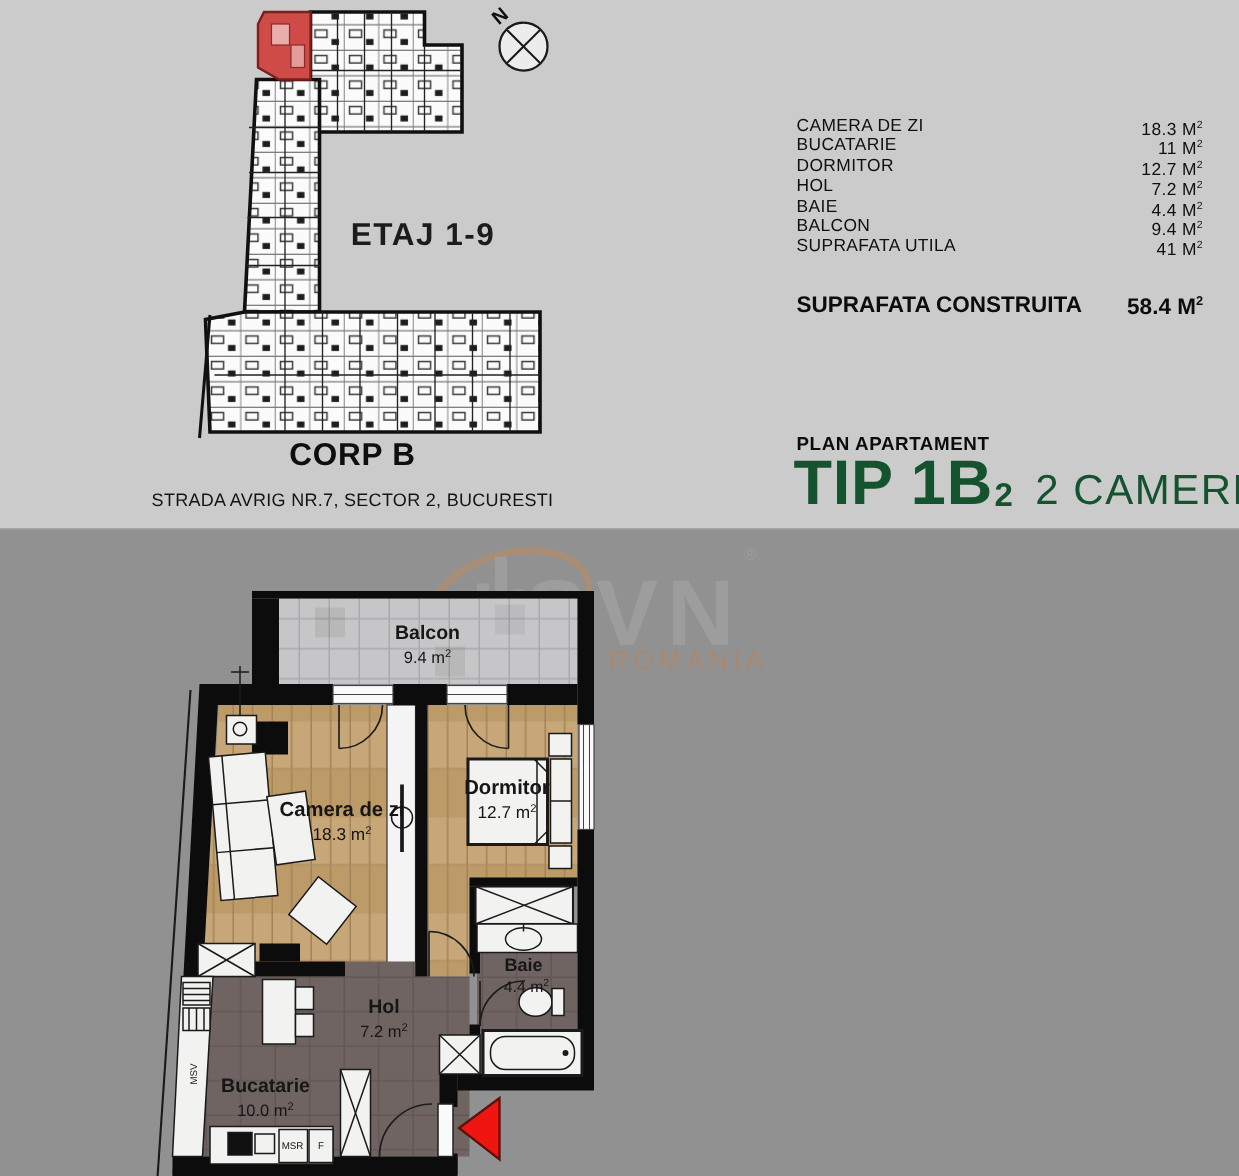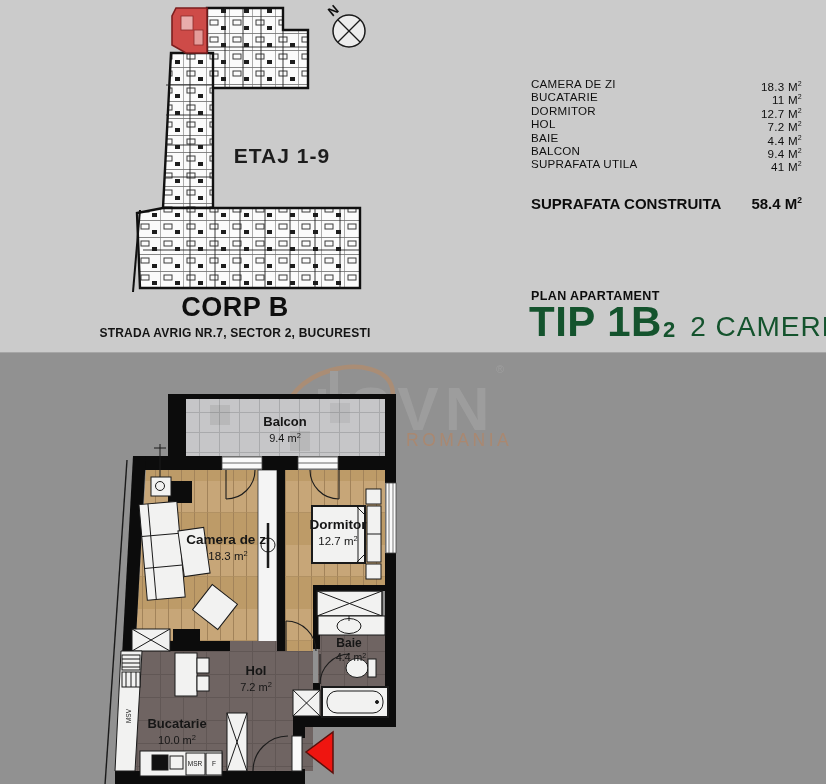--- a/index.html
+++ b/index.html
@@ -1,22 +1,22 @@
 <!DOCTYPE html>
 <html><head>
 <meta charset="utf-8">
 <style>
   html,body{margin:0;padding:0;background:#777;}
   .page{position:relative;width:826px;height:784px;font-family:"Liberation Sans",sans-serif;overflow:hidden;background:#cbcbcb;}
   .top{position:absolute;top:0;left:0;width:826px;height:352px;background:#cbcbcb;}
   .bottom{position:absolute;top:352px;left:0;width:826px;height:432px;background:#919191;border-top:1px solid #a6a6a6;box-sizing:border-box;}
   svg{display:block;}
   .bplan{position:absolute;top:0;left:0;}
-  .corp{position:absolute;top:292px;left:0;width:470px;text-align:center;font-size:27px;font-weight:bold;letter-spacing:.5px;color:#0e0e0e;}
-  .addr{position:absolute;top:326px;left:0;width:470px;text-align:center;font-size:12px;font-weight:bold;letter-spacing:.2px;color:#141414;}
+  .corp{position:absolute;top:292px;left:0;width:470px;text-align:center;font-size:21px;font-weight:bold;letter-spacing:.5px;color:#0e0e0e;}
+  .addr{position:absolute;top:326px;left:0;width:470px;text-align:center;font-size:12px;font-weight:normal;letter-spacing:.2px;color:#141414;}
   .panel{position:absolute;left:531px;top:77px;width:271px;color:#101010;}
   .arearow{display:flex;justify-content:space-between;height:13.4px;font-size:11.6px;letter-spacing:.25px;line-height:13.4px;}
   .arearow.bold{font-weight:normal;text-align:right;}
   .val sup{font-size:7px;}
   .construita{position:absolute;left:531px;top:179px;width:271px;display:flex;justify-content:space-between;font-weight:bold;font-size:15px;color:#0c0c0c;margin-top:16px;}
   .construita sup{font-size:8.5px;}
   .kicker{position:absolute;left:531px;top:289px;font-size:12.5px;font-weight:bold;letter-spacing:.4px;color:#0c0c0c;}
   .tipline{position:absolute;left:529px;top:301px;display:flex;align-items:flex-end;color:#14532d;white-space:nowrap;}
   .tip-main{font-size:42px;font-weight:bold;letter-spacing:.5px;line-height:1;}
   .tip-sub{font-size:22px;font-weight:bold;margin-left:1px;}

